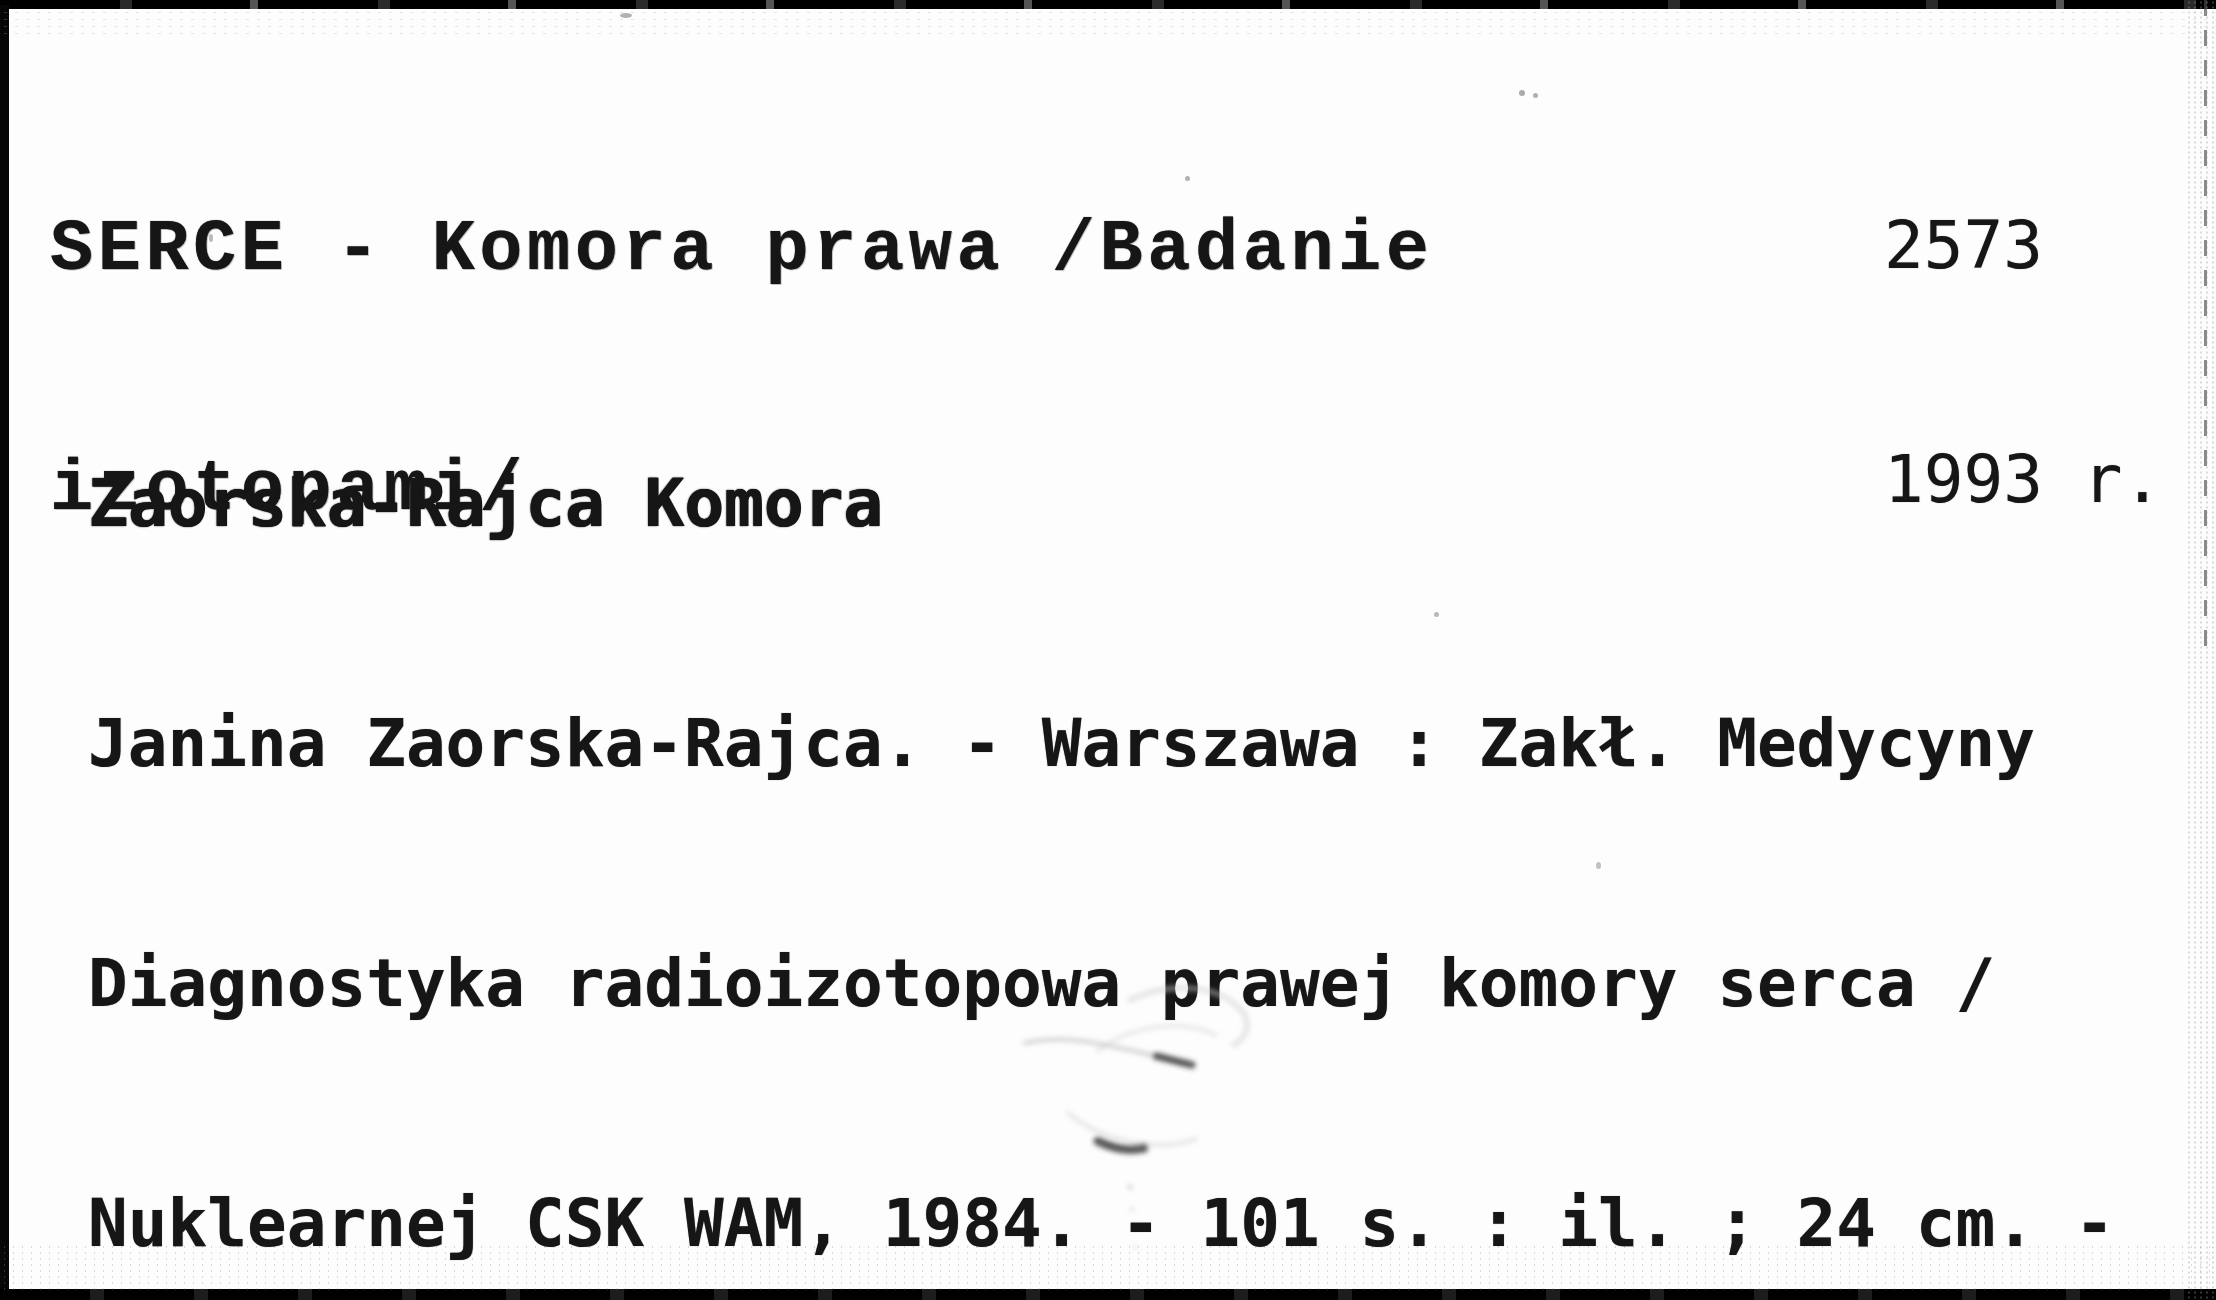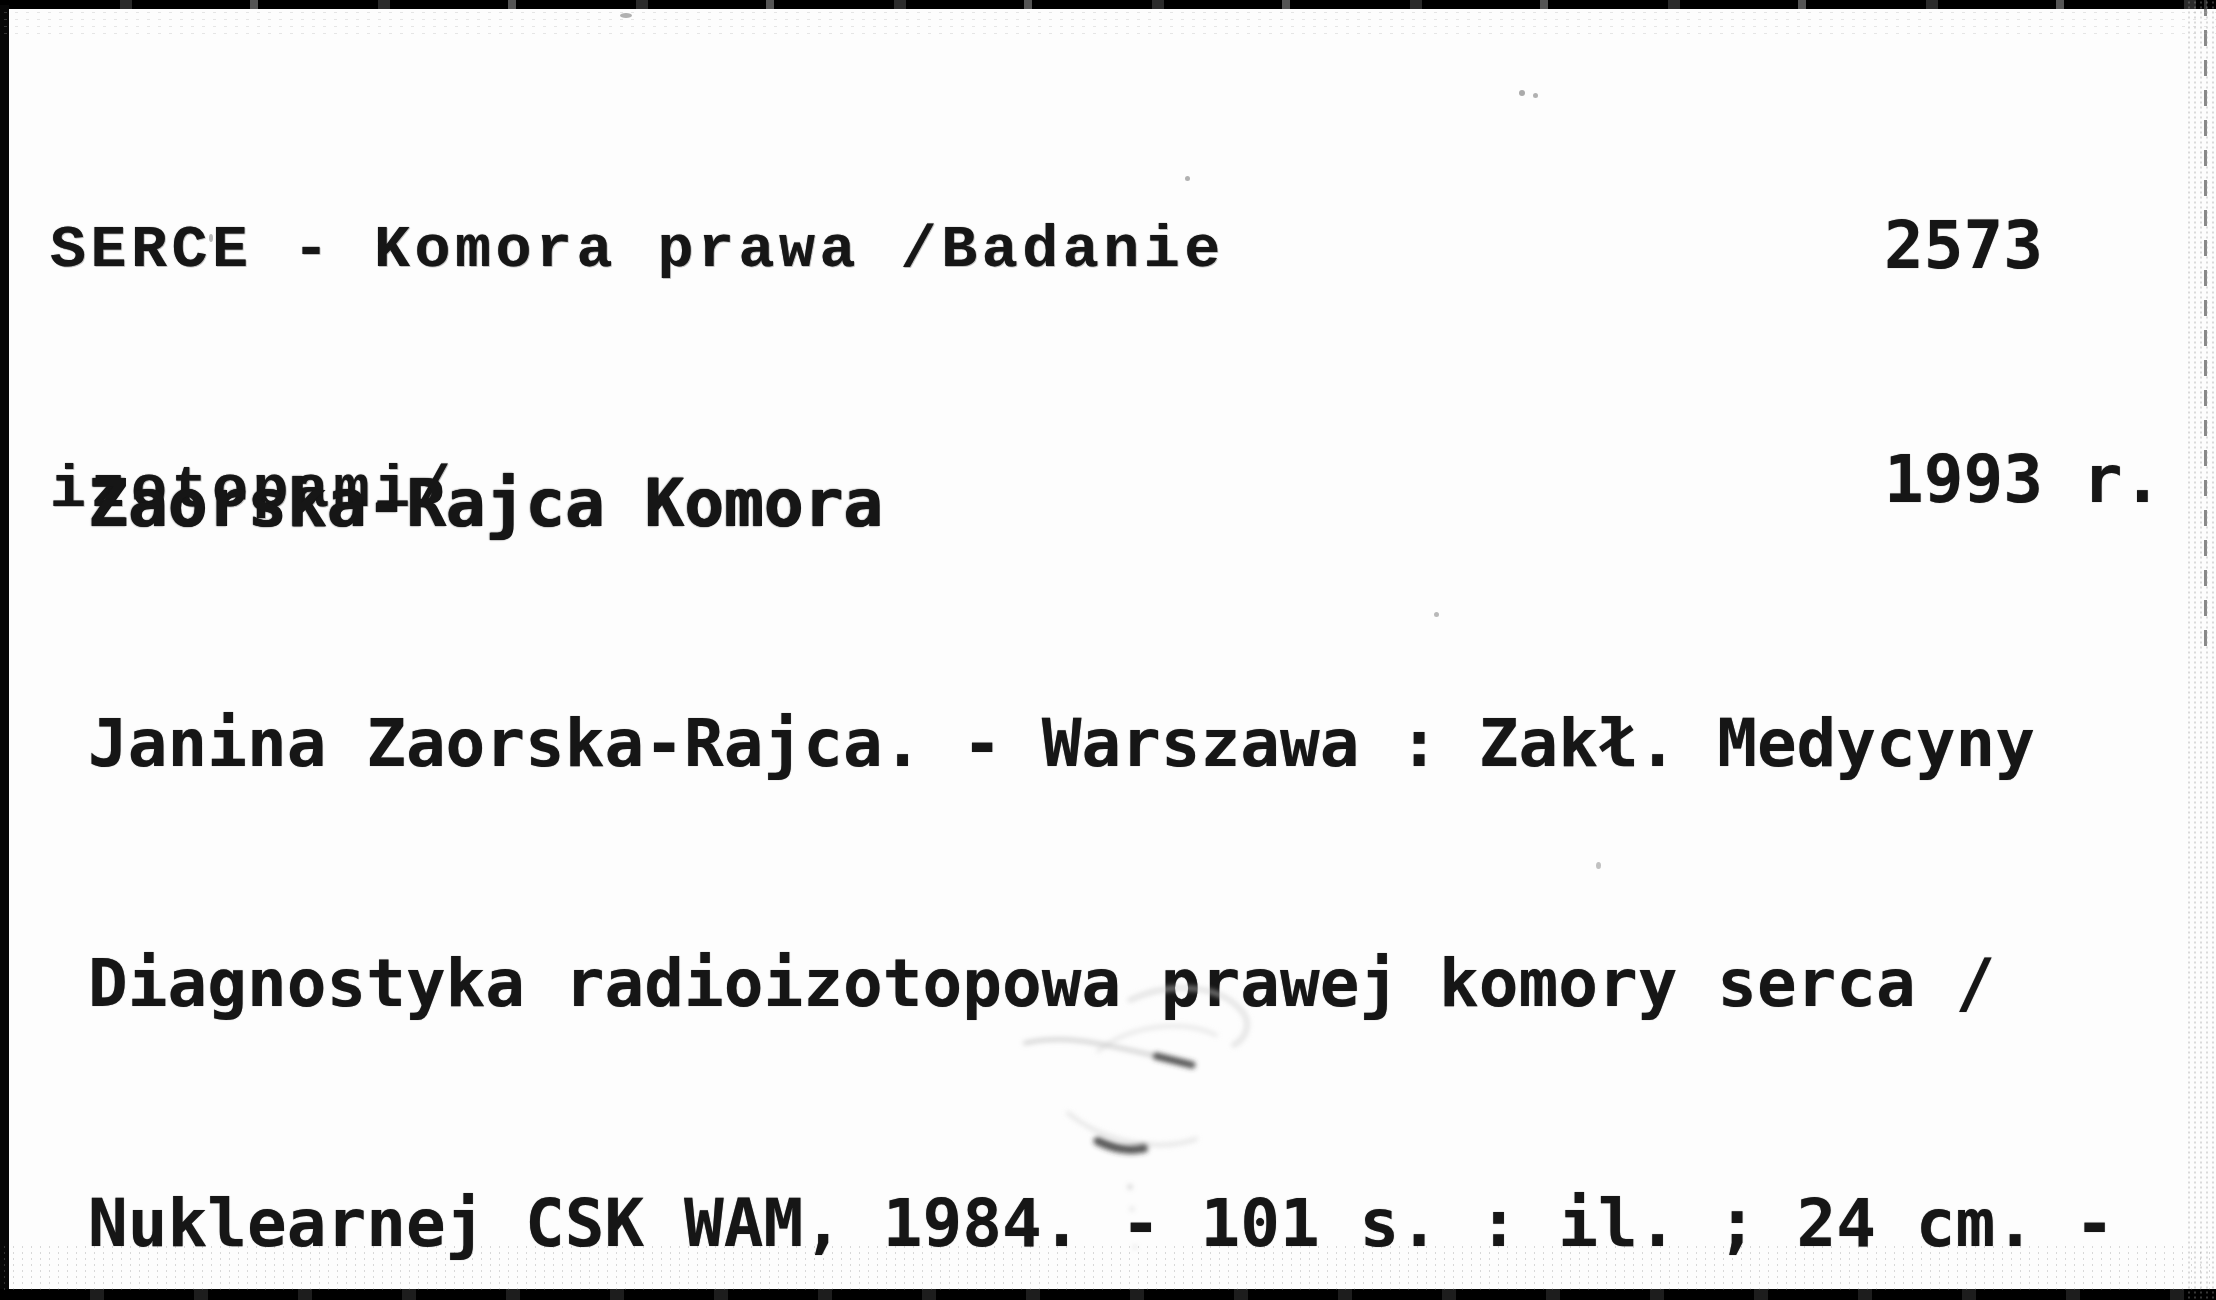--- a/index.html
+++ b/index.html
@@ -20,26 +20,26 @@
     background-image:radial-gradient(#9a9a9a 1.2px,transparent 1.4px);background-size:6px 5px;}
   .noise-bottom{position:absolute;left:0;bottom:10px;width:2216px;height:46px;opacity:.32;
     background-image:radial-gradient(#8a8a8a 1px,transparent 1.2px);background-size:9px 6px;}
   .noise-top{position:absolute;left:0;top:9px;width:2216px;height:26px;opacity:.28;
     background-image:radial-gradient(#a8a8a8 1px,transparent 1.2px);background-size:11px 7px;}
   .speck{position:absolute;background:#666;border-radius:50%;}
   
   .heading{
     position:absolute;left:50px;top:50px;
     font-family:"Liberation Mono",monospace;font-weight:700;
-    font-size:60px;line-height:80px;letter-spacing:4.5px;white-space:pre;
+    font-size:72px;line-height:80px;letter-spacing:4.5px;white-space:pre;
     text-shadow:0 0 1px rgba(25,25,25,.75),1px 1px 0 rgba(40,40,40,.22);
   }
   .corner{
     position:absolute;left:1884px;top:51px;
-    font-size:66px;line-height:78px;font-weight:700;white-space:pre;
+    font-size:66px;line-height:78px;font-weight:400;white-space:pre;
     text-shadow:0 0 1px rgba(25,25,25,.6);
   }
   .entry{
     position:absolute;left:88px;top:304px;
     font-size:66px;line-height:80px;font-weight:700;white-space:pre;
     text-shadow:0 0 1px rgba(25,25,25,.55);
   }
   .entry .author{
     text-shadow:0 0 1.6px currentColor,1px 0 0 currentColor;
   }

